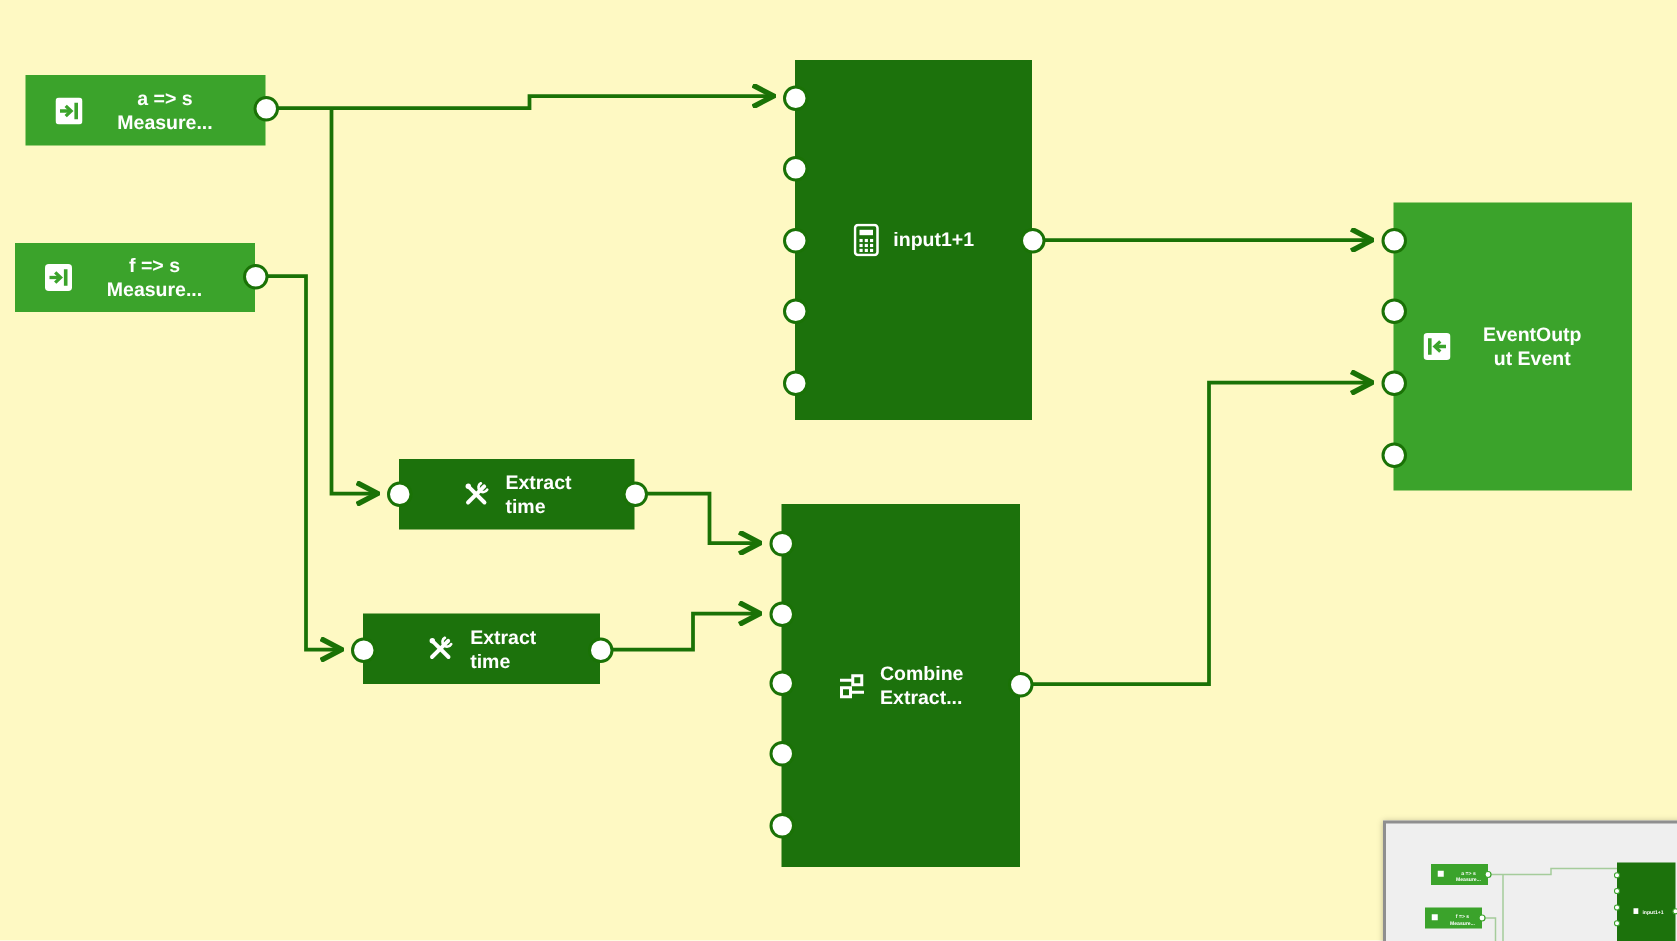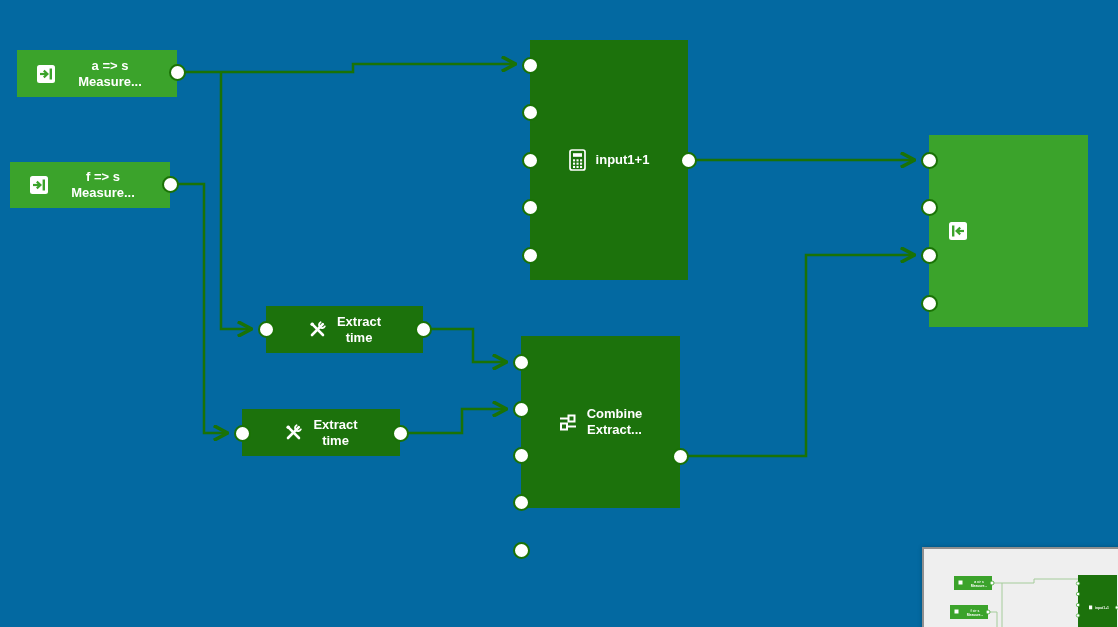--- a/index.html
+++ b/index.html
@@ -1,30 +1,30 @@
 <!DOCTYPE html>
 <html><head>
 <meta charset="utf-8">
 <style>
   * { margin:0; padding:0; box-sizing:border-box; }
   html,body { width:1118px; height:627px; overflow:hidden; background:#ffffff;
               font-family:"Liberation Sans", sans-serif; }
-  .canvas { position:absolute; left:0; top:0; width:1118px; height:627px; background:#0369a1; }
+  .canvas { position:absolute; left:0; top:0; width:1118px; height:627px; background:#fef9c3; }
   .wires  { position:absolute; left:0; top:0; width:1118px; height:627px; }
 
   .node { position:absolute; display:flex; align-items:center; color:#ffffff;
           font-weight:bold; font-size:13px; line-height:16px; }
   .node.light { background:#3ba32b; }
   .node.dark  { background:#1c720c; }
   .node .icon { display:flex; align-items:center; justify-content:center; flex:0 0 auto; }
   .node .lbl  { text-align:center; }
   .node.side-label { justify-content:flex-start; padding-left:20px; }
   .node.side-label .lbl { flex:1 1 auto; padding-right:12px; }
   .node.center-label { justify-content:center; }
-  .node.center-label .lbl { margin-left:10px; text-align:center; }
+  .node.center-label .lbl { margin-left:10px; text-align:left; }
   .node.center-label .lbl.centered { text-align:center; }
 
   .port { position:absolute; width:17px; height:17px; border-radius:50%;
           background:#ffffff; border:2px solid #1a7206; }
 
   .minimap { position:absolute; left:922px; top:547px; width:220px; height:110px;
              background:#efefef; border:2px solid #8f8f8f; box-shadow:0 0 4px rgba(0,0,0,0.25); }
   .minimap svg { position:absolute; left:0; top:0; }
 </style>
 </head>
@@ -127,21 +127,21 @@
           <path d="M12.6 2.2 a3.1 3.1 0 1 0 4.2 4.2" stroke-width="1.8"></path>
         </g>
       </svg>
     </span>
     <span class="lbl">
       <div>Extract</div>
       <div>time</div>
     </span>
   </div>
 
-  <div class="node dark center-label" style="left:521px; top:336px; width:159px; height:172px">
+  <div class="node dark center-label" style="left:521px; top:336px; width:159px; height:242px">
     <span class="icon">
       <svg width="18" height="17" viewBox="0 0 18 17">
         <g stroke="#ffffff" stroke-width="2" fill="none">
           <path d="M1 4.5 H9"></path>
           <rect x="9.5" y="1.5" width="6" height="6"></rect>
           <rect x="2" y="9.5" width="6" height="6"></rect>
           <path d="M8.5 12.5 H17"></path>
         </g>
       </svg>
     </span>
@@ -152,20 +152,24 @@
   </div>
 
   <div class="node light side-label" style="left:929px; top:135px; width:159px; height:192px">
     <span class="icon">
       <svg width="18" height="18" viewBox="0 0 18 18">
         <rect x="0" y="0" width="18" height="18" rx="2.5" fill="#ffffff"></rect>
         <rect x="3" y="3.5" width="2.4" height="11" fill="#3ba32b"></rect>
         <path d="M8.5 9 H15" stroke="#3ba32b" stroke-width="2.2" fill="none"></path>
         <path d="M11.2 5.6 L7.6 9 L11.2 12.4" fill="none" stroke="#3ba32b" stroke-width="2.2"></path>
       </svg>
+    </span>
+    <span class="lbl">
+      <div>EventOutp</div>
+      <div>ut Event</div>
     </span>
   </div>
 
   <div class="port" style="left:168.5px; top:63.5px"></div>
   <div class="port" style="left:161.5px; top:175.5px"></div>
 
   <div class="port" style="left:521.5px; top:56.5px"></div>
   <div class="port" style="left:521.5px; top:104px"></div>
   <div class="port" style="left:521.5px; top:151.5px"></div>
   <div class="port" style="left:521.5px; top:199px"></div>

